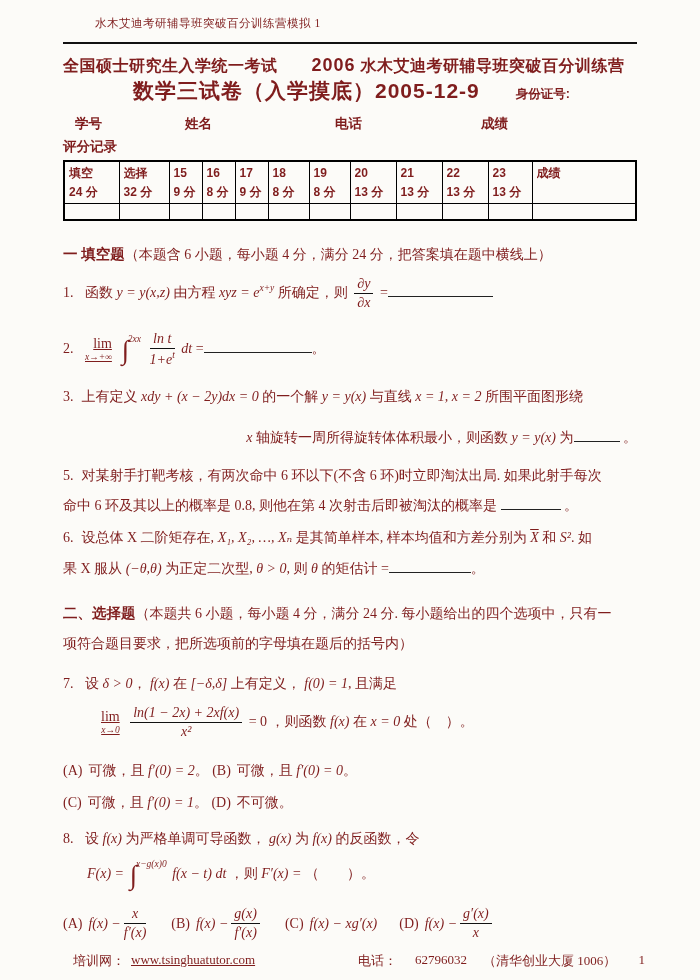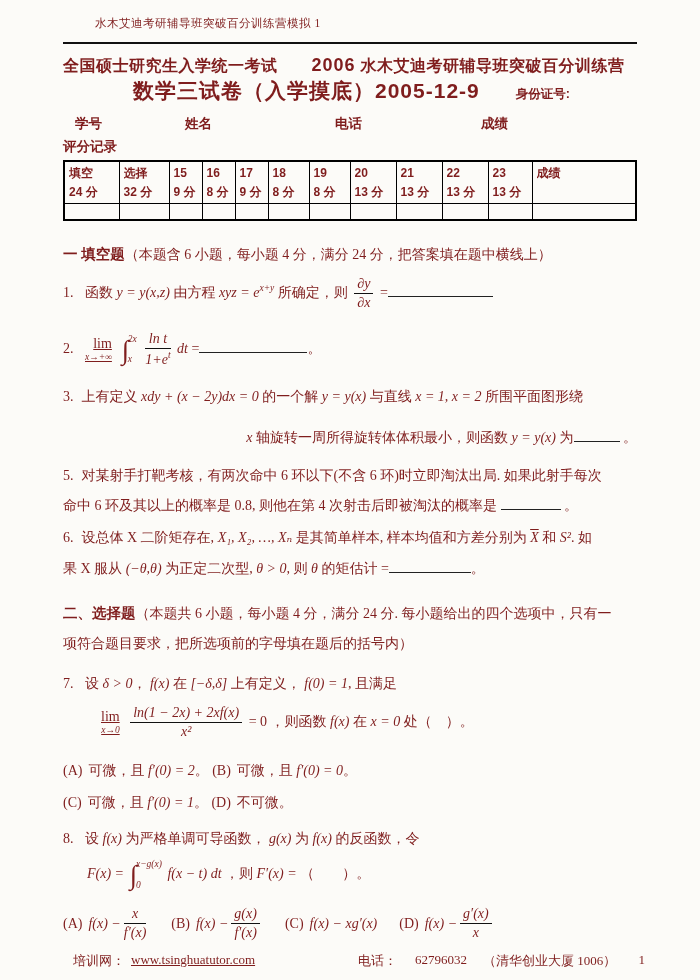--- a/index.html
+++ b/index.html
@@ -36,21 +36,21 @@
   .b105{width:105px;} .b110{width:108px;} .b48{width:46px;} .b40{width:38px;} .b62{width:60px;} .b85{width:82px;}
   
   .frac{display:inline-block;vertical-align:middle;text-align:center;line-height:1.15;margin:0 3px;}
   .frac .num{display:block;border-bottom:1px solid #111;padding:0 3px 1px;}
   .frac .den{display:block;padding-top:1px;}
   .lim{display:inline-flex;flex-direction:column;align-items:flex-end;vertical-align:middle;line-height:1;margin-right:4px;text-decoration:underline;}
   .lim .lt{font-style:normal;font-size:14px;}
   .lim .lb{font-size:9.5px;font-style:italic;margin-top:2px;}
   .intgrl{display:inline-block;vertical-align:middle;white-space:nowrap;margin:0 2px;}
   .int-sign{font-size:27px;font-style:normal;vertical-align:middle;line-height:1;}
-  .int-bounds{display:inline-flex;flex-direction:column;justify-content:space-between;height:30px;vertical-align:middle;font-size:9.5px;font-style:italic;margin-left:-1px;line-height:1;}
+  .int-bounds{display:inline-flex;flex-direction:row;justify-content:space-between;height:30px;vertical-align:middle;font-size:9.5px;font-style:italic;margin-left:-1px;line-height:1;text-align:right;}
   .bar{text-decoration:overline;font-style:italic;}
   sup{font-size:9.5px;} 
   .opt-row{font-size:14px;margin-top:16px;}
   .opt-label{font-style:normal;margin:0 6px 0 0;}
   .optsB{display:flex;align-items:center;margin-top:14px;font-size:14px;}
   .optsB .opt{display:flex;align-items:center;margin-right:22px;white-space:nowrap;}
   .optsB .opt:last-child{margin-right:0;}
   .indent1{margin-left:38px;}
   .indent2{margin-left:24px;}
   .gap-line{line-height:2.15;}

